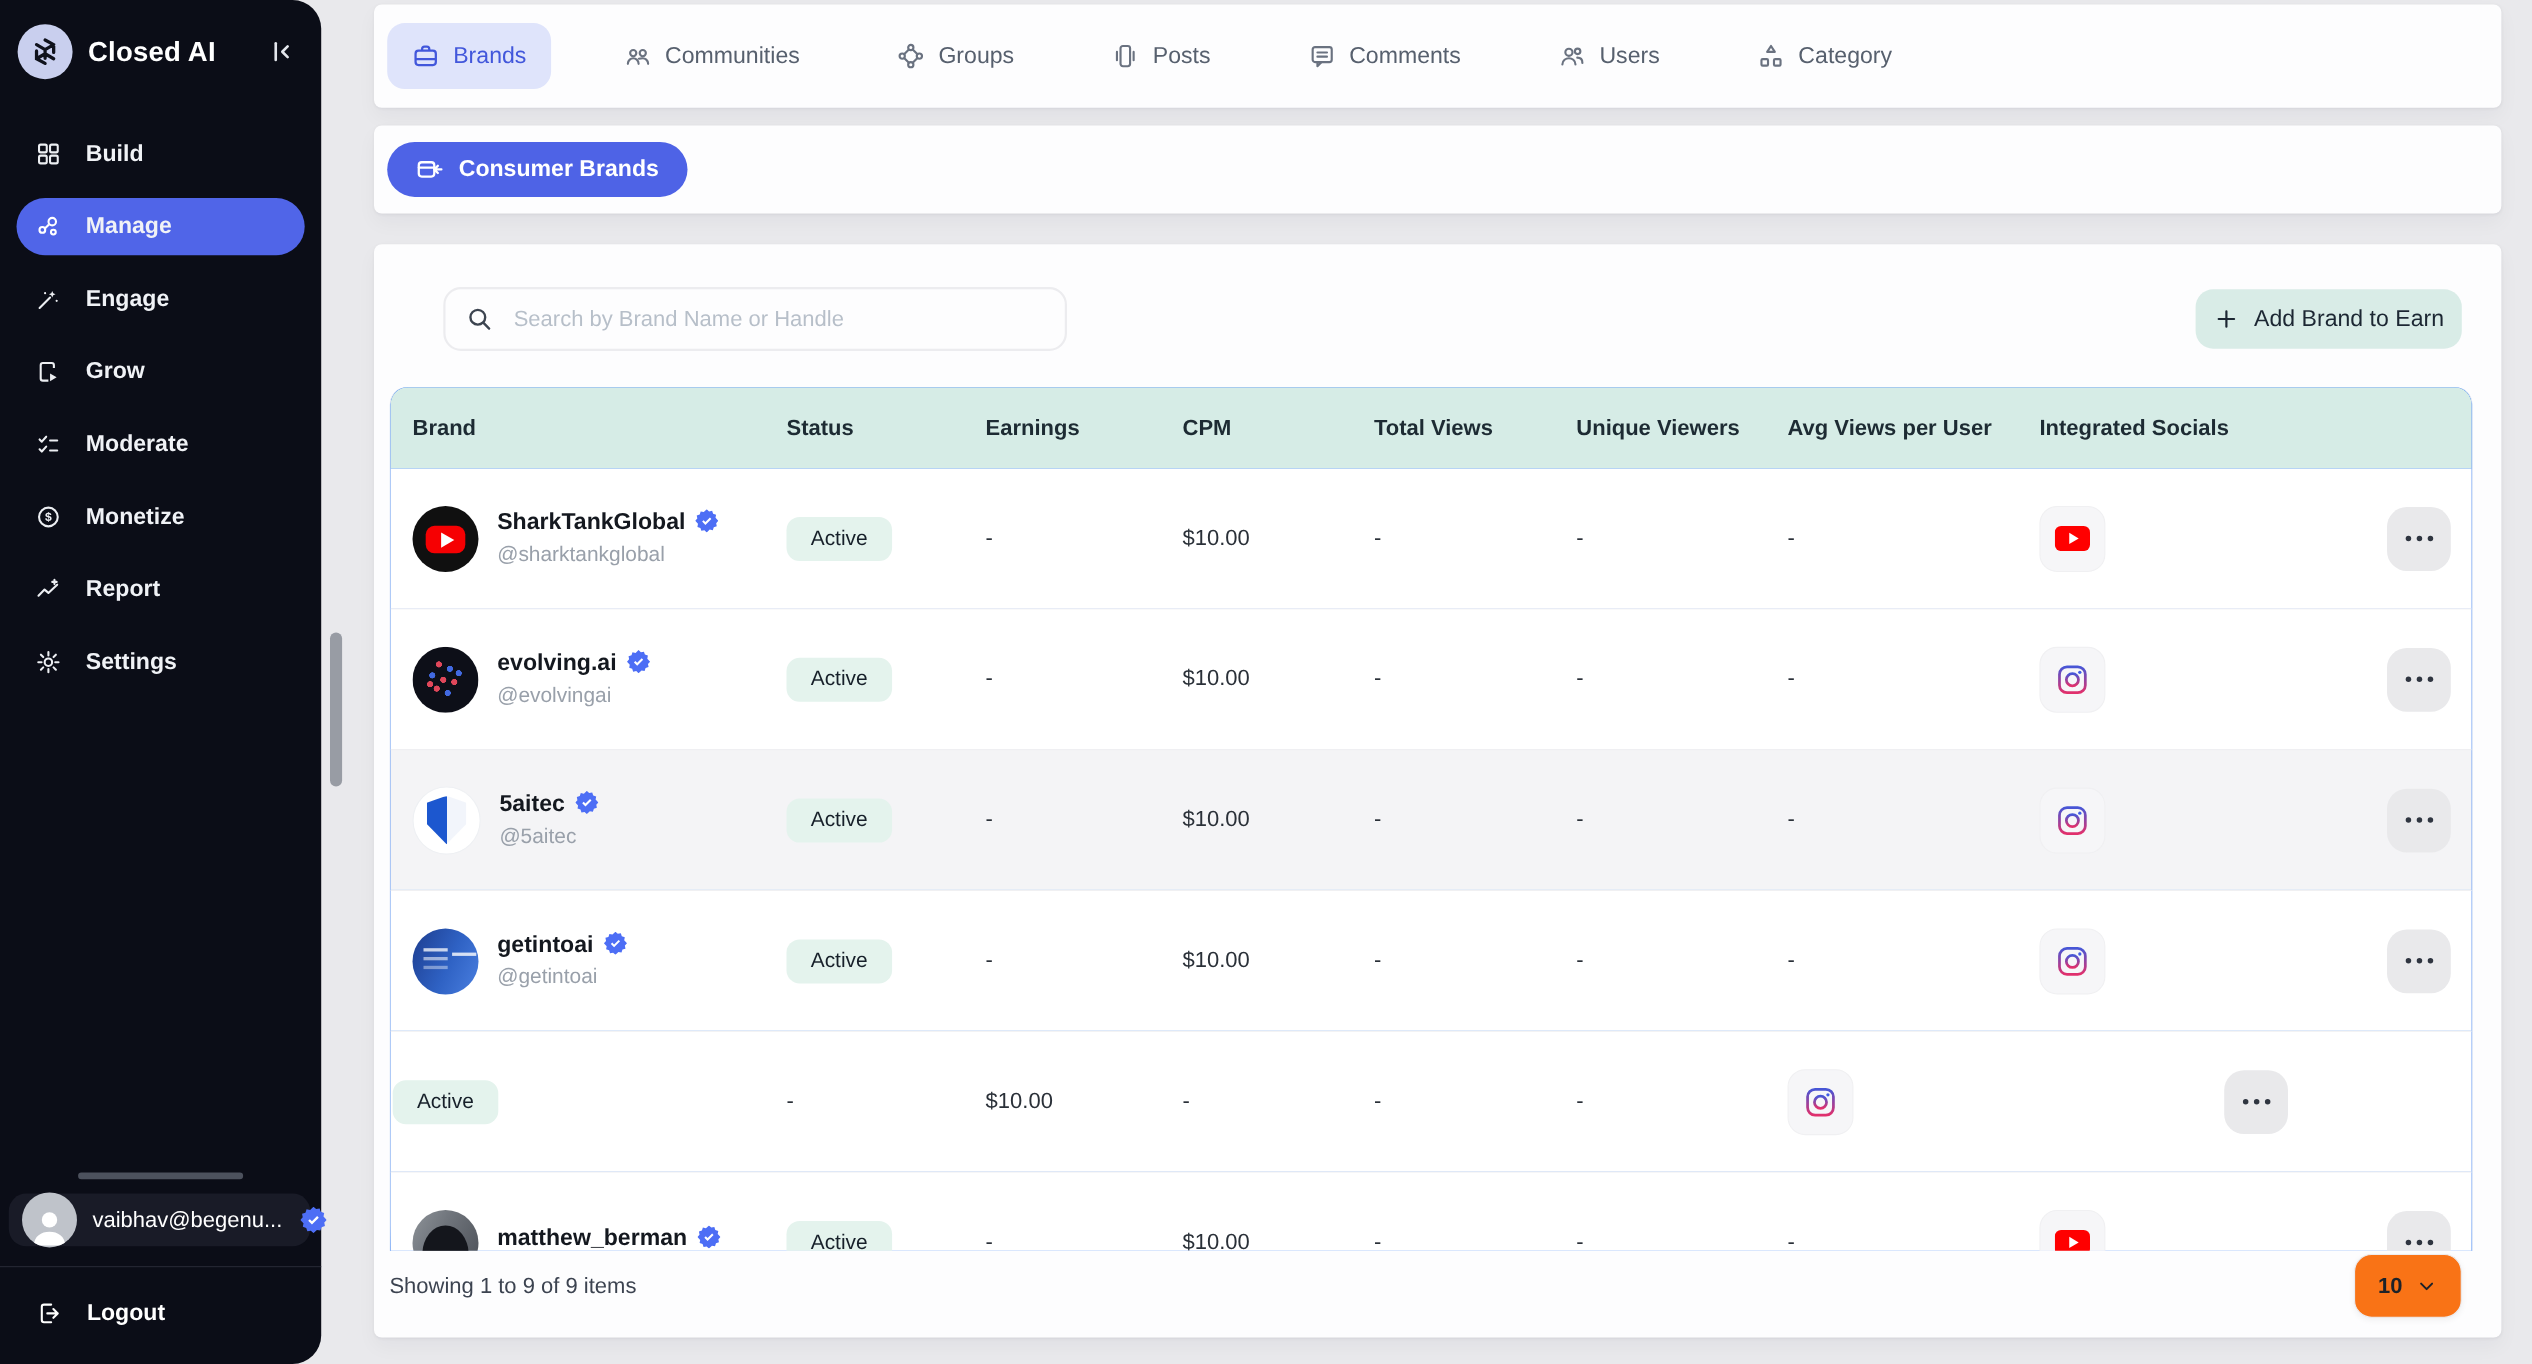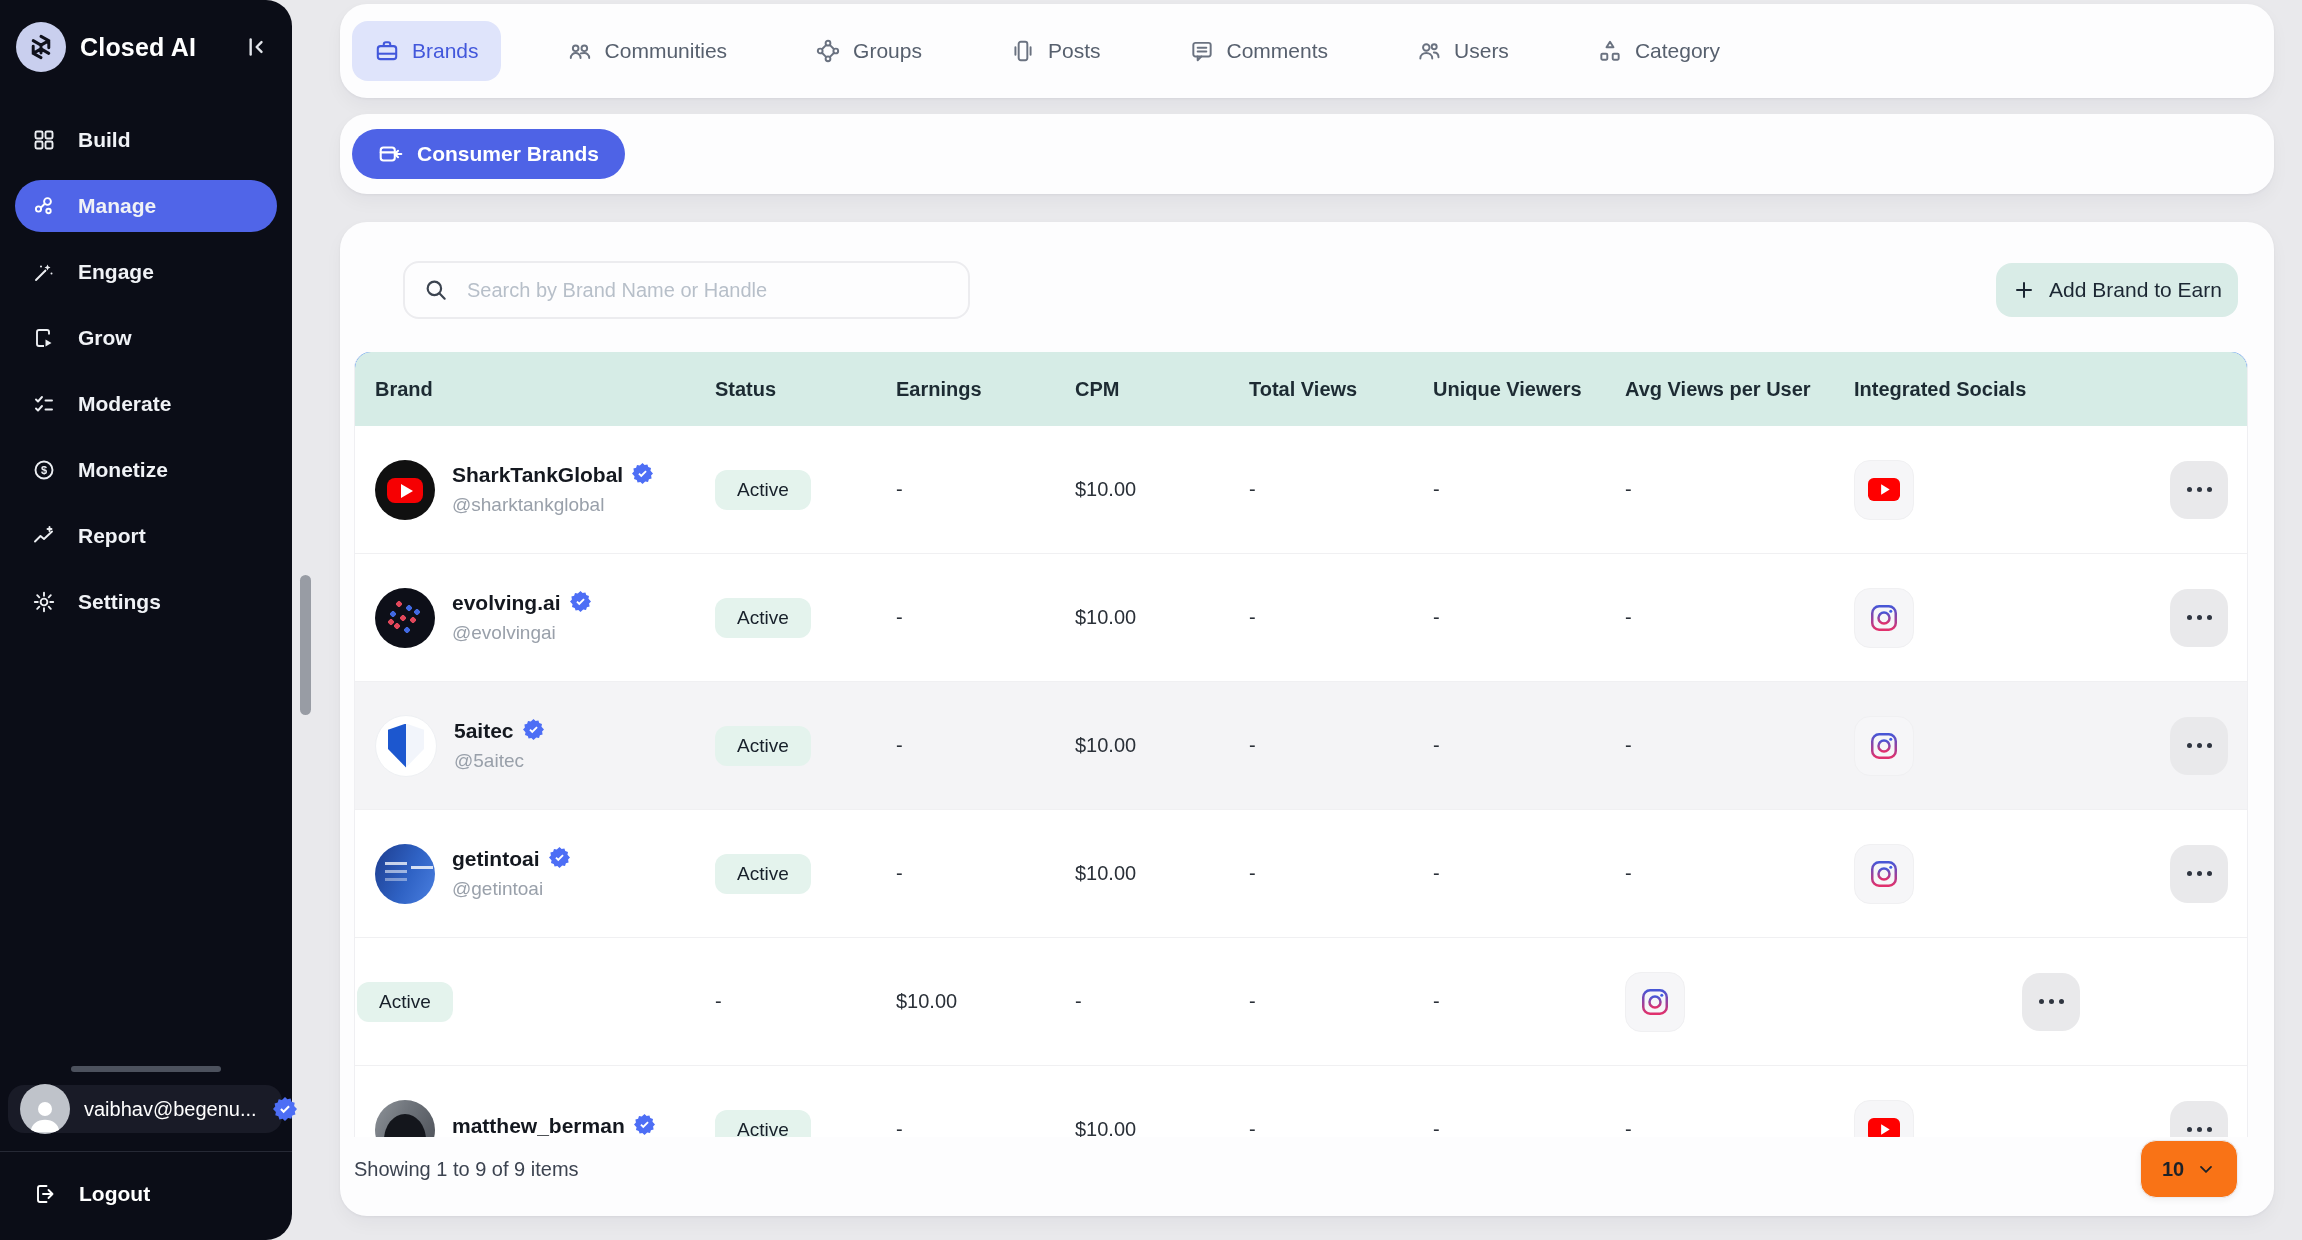--- a/index.html
+++ b/index.html
@@ -27,21 +27,21 @@
   .drag-handle{width:150px;height:6px;border-radius:3px;background:#4c515d;margin:0 auto 13px auto;cursor:grab;}
   .user-card{margin:0 10px 0 8px;height:48px;background:#191b27;border-radius:16px;display:flex;align-items:center;gap:14px;padding:0 12px;cursor:pointer;}
   .user-avatar{width:50px;height:50px;border-radius:50%;background:#bfc3ca;display:flex;align-items:flex-end;justify-content:center;overflow:hidden;flex:none;}
   .user-email{font-size:20px;color:#ffffff;font-weight:500;white-space:nowrap;}
   .user-badge{flex:none;margin-left:2px;}
   .sidebar-divider{border:none;border-top:1px solid #262935;margin:18px 0 0 0;}
   .logout-row{display:flex;align-items:center;gap:22px;padding:30px 0 34px 33px;color:#ffffff;font-size:21px;font-weight:600;cursor:pointer;background:none;border:none;width:100%;text-align:left;font-family:inherit;}
   .scroll-thumb{position:absolute;left:300px;top:575px;width:11px;height:140px;border-radius:6px;background:#989ca4;z-index:4;cursor:grab;}
   
   .main{position:absolute;left:292px;top:0;right:0;bottom:0;}
-  .card{position:absolute;left:48px;right:28px;background:#fdfdfe;border-radius:27px;
+  .card{position:absolute;left:48px;right:28px;background:#fdfdfe;border-radius:7px;
         box-shadow:0 1px 3px rgba(16,24,40,.05),0 8px 18px rgba(16,24,40,.04);}
   .tabs-card{top:4px;height:94px;display:flex;align-items:center;padding:0 12px;gap:44px;}
   .tab{display:flex;align-items:center;gap:12px;height:60px;padding:0 22px;border-radius:16px;font-size:21px;font-weight:500;color:#57606e;background:none;border:none;cursor:pointer;font-family:inherit;}
   .tab .ti{color:#6a7280;}
   .tab.active{background:#dfe4fb;color:#4257db;}
   .tab.active .ti{color:#4257db;}
   .filter-card{top:114px;height:80px;display:flex;align-items:center;padding:0 12px;}
   .consumer-btn{display:flex;align-items:center;gap:13px;height:50px;padding:0 26px;border-radius:25px;background:#4e63e6;color:#fff;font-size:21px;font-weight:600;border:none;cursor:pointer;font-family:inherit;}
   .content-card{top:222px;bottom:24px;}
   .toolbar{position:absolute;top:40px;left:15px;right:36px;height:56px;display:flex;justify-content:space-between;align-items:center;padding-left:48px;}

